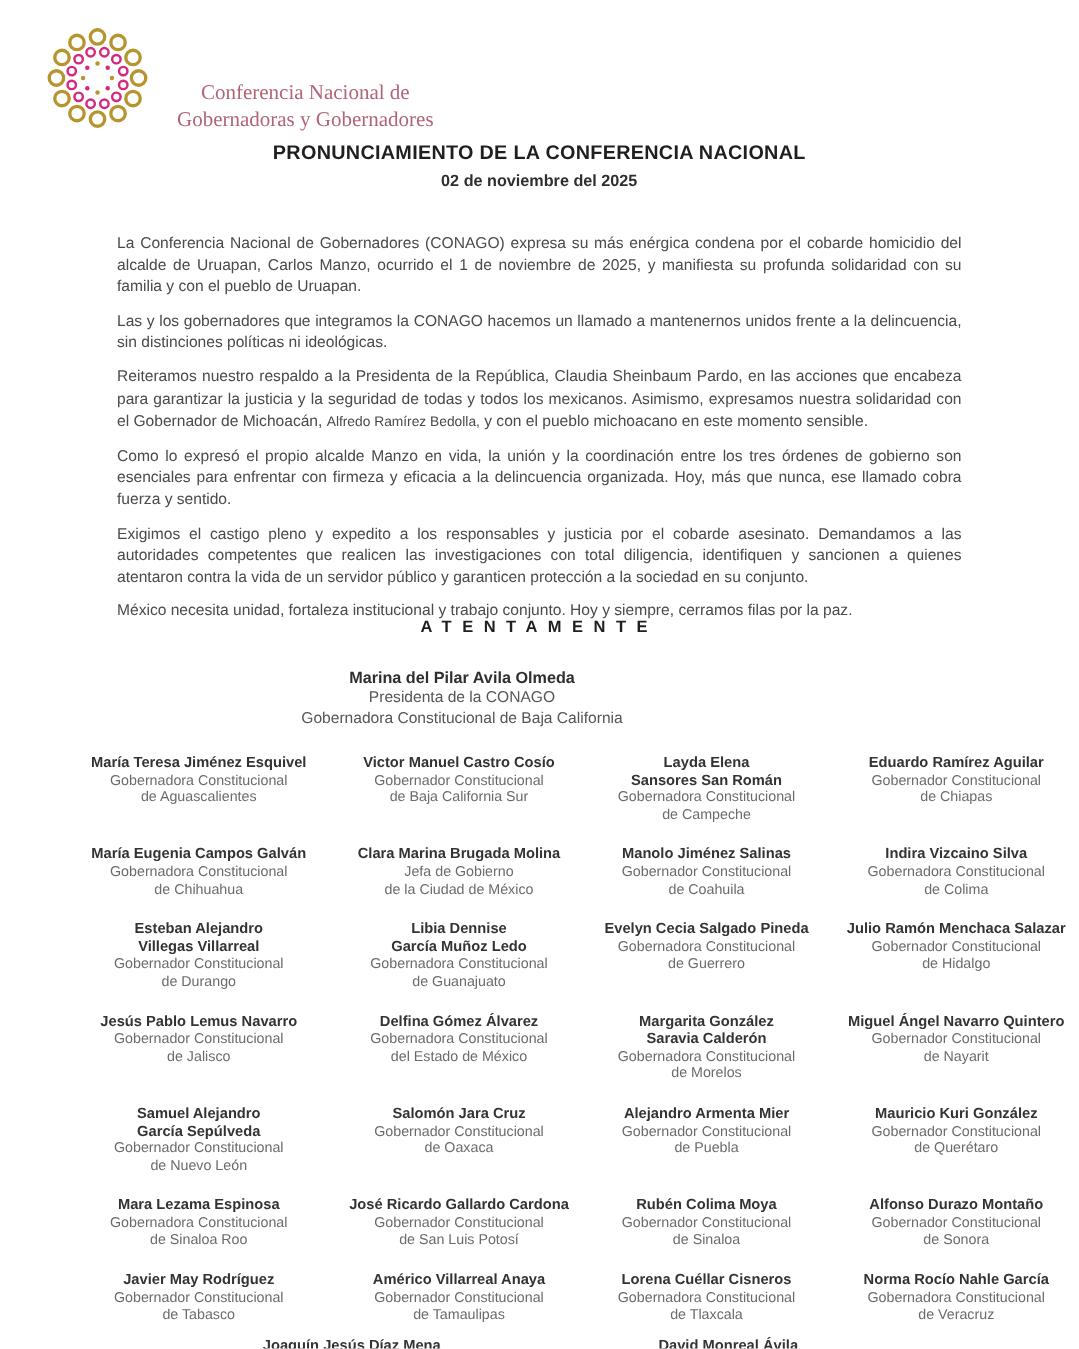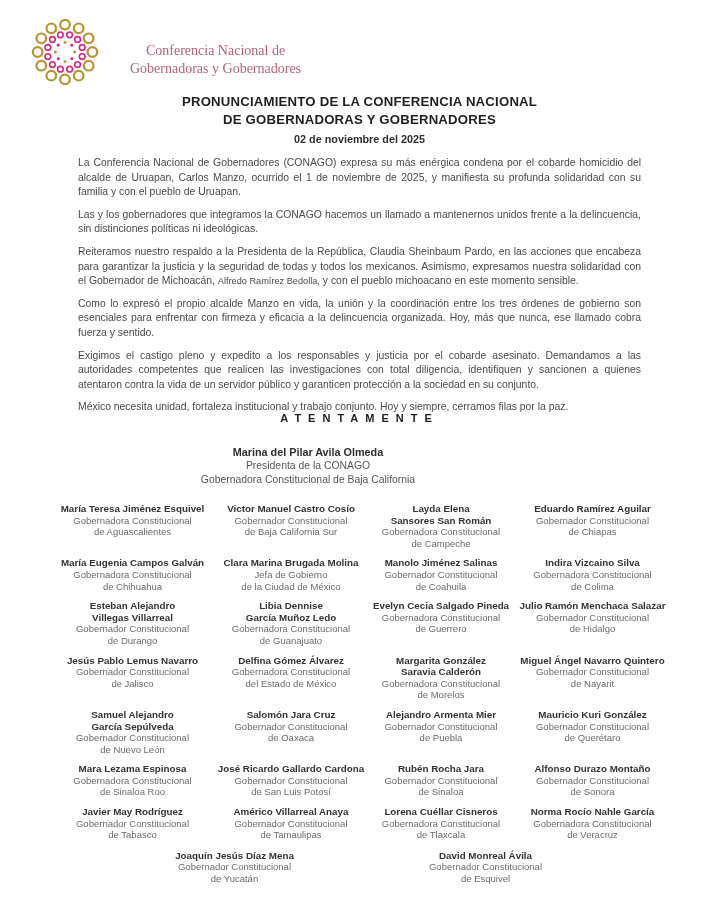--- a/index.html
+++ b/index.html
@@ -1,21 +1,21 @@
 <!DOCTYPE html>
 <html style="--brand-pink: #b06577; --logo-gold: #b5952e; --logo-magenta: #d4297f;"><head>
 <meta charset="utf-8">
 <style>
   html,body{margin:0;padding:0;}
   body{
     width:719px;height:899px;background:#ffffff;position:relative;
     font-family:"Liberation Sans",sans-serif;color:#333;overflow:hidden;
   }
   
-  .header{position:absolute;top:14px;left:28px;display:flex;align-items:center;gap:28px;}
+  .header{position:absolute;top:14px;left:28px;display:flex;align-items:flex-end;gap:16px;}
   .logo{width:74px;height:76px;}
   .org-name{
     font-family:"Liberation Serif",serif;color:var(--brand-pink,#b06577);
     font-size:14px;line-height:1.3;text-align:center;margin-top:16px;
   }
   
   .title-block{position:absolute;top:93px;left:0;width:719px;text-align:center;}
   .title-line{font-size:13.2px;font-weight:bold;color:#1f1f1f;line-height:1.36;letter-spacing:.2px;}
   .doc-date{font-size:10.8px;font-weight:bold;color:#2e2e2e;margin-top:4px;}
   
@@ -31,21 +31,21 @@
     font-size:11px;font-weight:bold;letter-spacing:7px;color:#1f1f1f;
   }
   
   .president{position:absolute;top:446px;left:0;width:616px;text-align:center;}
   .p-name{font-size:10.8px;font-weight:bold;color:#2f2f2f;line-height:13.4px;}
   .p-line{font-size:10.4px;color:#565656;line-height:13.4px;}
   
   .signatories{position:absolute;top:503px;left:50px;width:620px;}
   .grid{
     display:grid;grid-template-columns:165px 152px 148px 155px;
-    column-gap:0;row-gap:8px;
+    column-gap:0;row-gap:8px;gap:15px;
   }
   .cell{text-align:center;}
   .sig-name{font-size:9.8px;font-weight:bold;color:#333;line-height:11.6px;white-space:pre-line;}
   .sig-role,.sig-region{font-size:9.5px;color:#6b6b6b;line-height:11.6px;}
   .last-row{display:flex;justify-content:center;margin-top:9px;}
   .last-row .cell{width:251px;}
   
   .gold-ring{fill:none;stroke:var(--logo-gold,#b5952e);}
   .pink-ring{fill:none;stroke:var(--logo-magenta,#d4297f);}
   .gold-dot{fill:var(--logo-gold,#b5952e);}
@@ -93,21 +93,20 @@
     <circle class="pink-dot" cx="59.2" cy="40.8" r="2"></circle>
   </svg>
   <div class="org-name">
     <div>Conferencia Nacional de</div>
     <div>Gobernadoras y Gobernadores</div>
   </div>
 </div>
 
 <div class="title-block">
   <div class="title-line">PRONUNCIAMIENTO DE LA CONFERENCIA NACIONAL</div>
-  <div class="title-line">DE GOBERNADORAS Y GOBERNADORES</div>
   <div class="doc-date">02 de noviembre del 2025</div>
 </div>
 
 <div class="body-text">
   <p>La Conferencia Nacional de Gobernadores (CONAGO) expresa su más enérgica condena por el cobarde homicidio del alcalde de Uruapan, Carlos Manzo, ocurrido el 1 de noviembre de 2025, y manifiesta su profunda solidaridad con su familia y con el pueblo de Uruapan.</p>
   <p>Las y los gobernadores que integramos la CONAGO hacemos un llamado a mantenernos unidos frente a la delincuencia, sin distinciones políticas ni ideológicas.</p>
   <p><span>Reiteramos nuestro respaldo a la Presidenta de la República, Claudia Sheinbaum Pardo, en las acciones que encabeza para garantizar la justicia y la seguridad de todas y todos los mexicanos. Asimismo, expresamos nuestra solidaridad con el Gobernador de Michoacán, </span><span class="inserted">Alfredo Ramírez Bedolla,</span><span> y con el pueblo michoacano en este momento sensible.</span></p>
   <p>Como lo expresó el propio alcalde Manzo en vida, la unión y la coordinación entre los tres órdenes de gobierno son esenciales para enfrentar con firmeza y eficacia a la delincuencia organizada. Hoy, más que nunca, ese llamado cobra fuerza y sentido.</p>
   <p>Exigimos el castigo pleno y expedito a los responsables y justicia por el cobarde asesinato. Demandamos a las autoridades competentes que realicen las investigaciones con total diligencia, identifiquen y sancionen a quienes atentaron contra la vida de un servidor público y garanticen protección a la sociedad en su conjunto.</p>
   <p>México necesita unidad, fortaleza institucional y trabajo conjunto. Hoy y siempre, cerramos filas por la paz.</p>
@@ -232,21 +231,21 @@
       <div class="sig-name">Mara Lezama Espinosa</div>
       <div class="sig-role">Gobernadora Constitucional</div>
       <div class="sig-region">de Sinaloa Roo</div>
     </div>
     <div class="cell">
       <div class="sig-name">José Ricardo Gallardo Cardona</div>
       <div class="sig-role">Gobernador Constitucional</div>
       <div class="sig-region">de San Luis Potosí</div>
     </div>
     <div class="cell">
-      <div class="sig-name">Rubén Rocha Jara</div>
+      <div class="sig-name">Rubén Colima Moya</div>
       <div class="sig-role">Gobernador Constitucional</div>
       <div class="sig-region">de Sinaloa</div>
     </div>
     <div class="cell">
       <div class="sig-name">Alfonso Durazo Montaño</div>
       <div class="sig-role">Gobernador Constitucional</div>
       <div class="sig-region">de Sonora</div>
     </div>
     <div class="cell">
       <div class="sig-name">Javier May Rodríguez</div>

